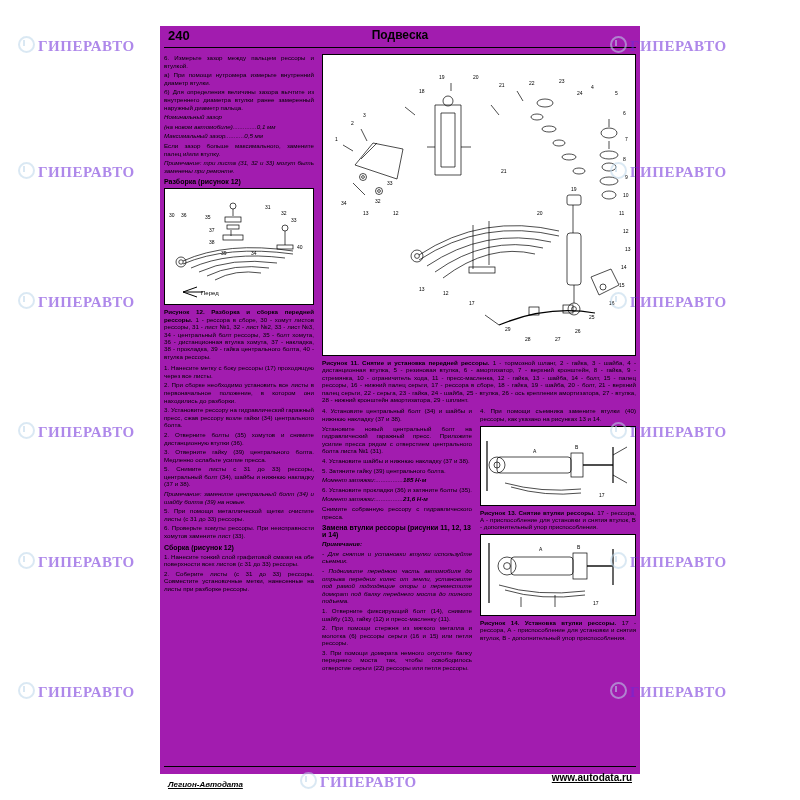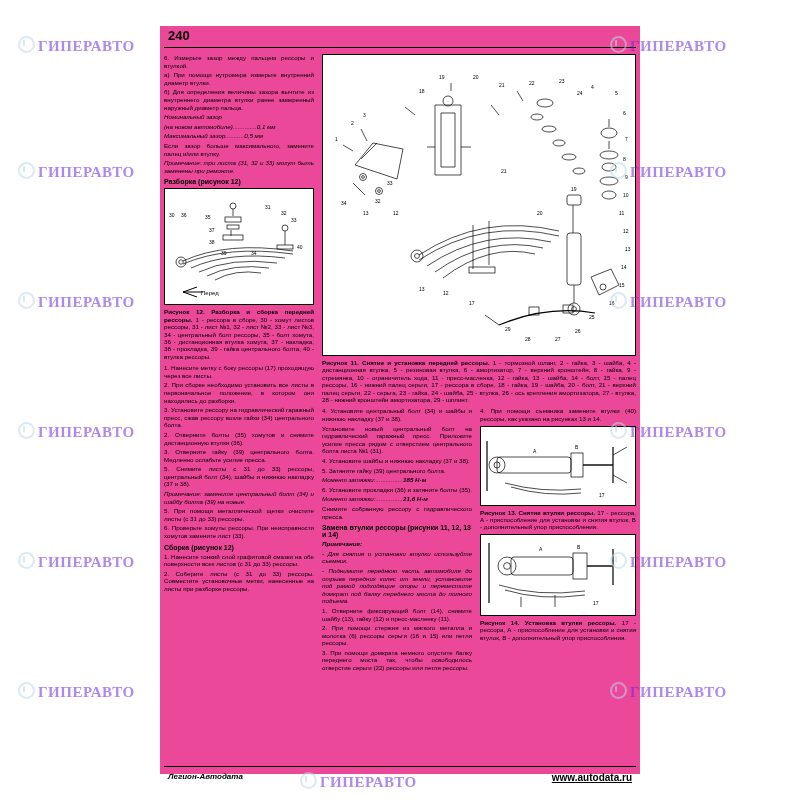--- a/index.html
+++ b/index.html
@@ -7,21 +7,21 @@
     width:800px;height:800px;
     background:#ffffff;
     font-family:"Liberation Sans", sans-serif;
     color:#000;
     position:relative;
     overflow:hidden;
   }
   .page{
     position:absolute;
     left:160px;top:26px;width:480px;height:748px;
-    background:#ec4899;
+    background:#a21caf;
     z-index:2;
   }
   
   .wm{
     position:absolute;
     color:#6d28d9;
     opacity:.55;
     font-size:15px;
     font-weight:bold;
     letter-spacing:.5px;
@@ -83,21 +83,21 @@
   .fig14{height:80px;margin-top:3px;}
 
   .subcol{float:left;}
   .cl{clear:both;}
 
   
   .ftr{
     position:absolute;left:0;bottom:4px;width:480px;
   }
   .ftr .rule{position:absolute;left:4px;top:-4px;width:472px;height:1px;background:#000;}
-  .ftr .lft{position:absolute;left:8px;top:2px;font-size:8px;font-weight:bold;font-style:italic;}
+  .ftr .lft{position:absolute;left:8px;top:10px;font-size:8px;font-weight:bold;font-style:italic;text-decoration:underline;}
   .ftr .rgt{position:absolute;right:8px;top:2px;font-size:10px;font-weight:bold;text-decoration:underline;}
 
   svg{display:block;}
   .lbl{font-size:5px;font-family:"Liberation Sans",sans-serif;}
 </style>
 </head>
 <body>
 
 <div id="wm-layer">
     <div class="wm" style="left: 18px; top: 34px;"><span class="ring"></span><span>ГИПЕРАВТО</span></div>
@@ -112,20 +112,21 @@
     <div class="wm" style="left: 610px; top: 550px;"><span class="ring"></span><span>ГИПЕРАВТО</span></div>
     <div class="wm" style="left: 18px; top: 680px;"><span class="ring"></span><span>ГИПЕРАВТО</span></div>
     <div class="wm" style="left: 610px; top: 680px;"><span class="ring"></span><span>ГИПЕРАВТО</span></div>
     <div class="wm" style="left: 300px; top: 770px;"><span class="ring"></span><span>ГИПЕРАВТО</span></div>
   </div>
 
 <div class="page">
 
   <div class="hdr">
     <div class="pageno">240</div>
+    <div class="title">Подвеска</div>
     <div class="rule"></div>
   </div>
 
   <div class="colL">
     <div class="t">6. Измерьте зазор между пальцем рессоры и втулкой.</div>
     <div class="t">а) При помощи нутромера измерьте внутренний диаметр втулки.</div>
     <div class="t">б) Для определения величины зазора вычтите из внутреннего диаметра втулки ранее замеренный наружный диаметр пальца.</div>
 
     <div class="t i">Номинальный зазор</div>
     <div class="t i dotfill">

